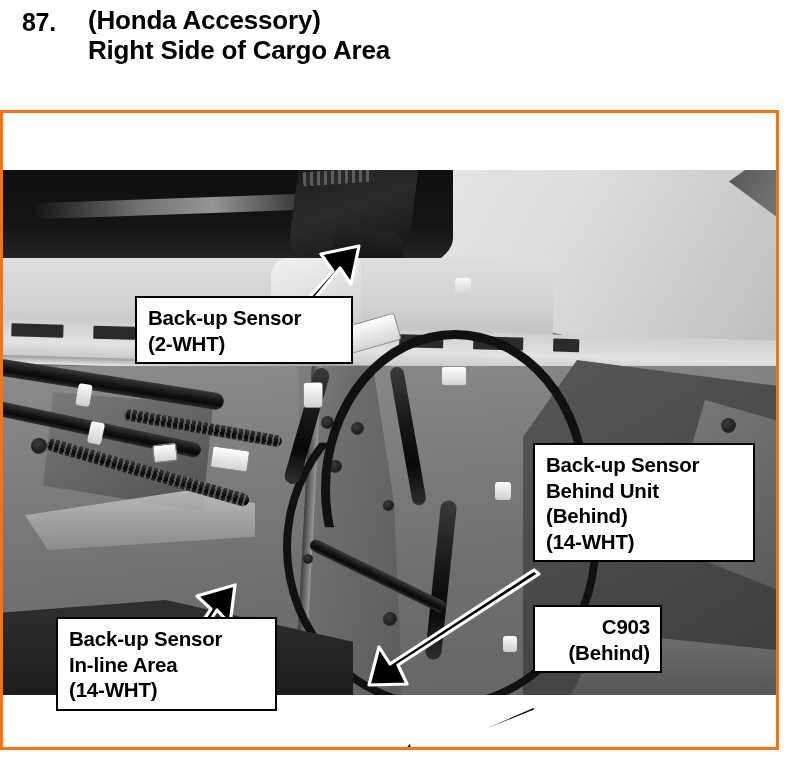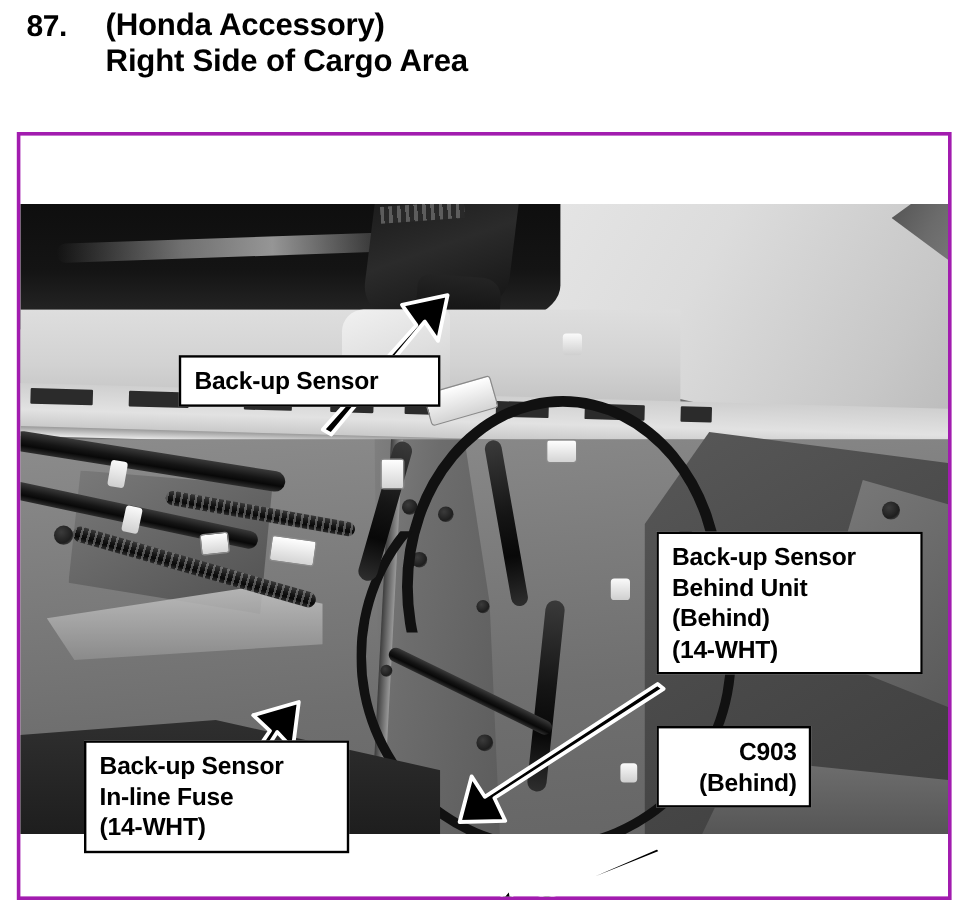--- a/index.html
+++ b/index.html
@@ -43,25 +43,25 @@
     font-weight: bold;
     color: #000;
     line-height: 30px;
     letter-spacing: -0.2px;
     white-space: nowrap;
   }
 
   
   #figure-frame {
     position: absolute;
-    left: 14px;
+    left: 0;
     top: 110px;
     width: 779px;
     height: 640px;
-    border: 3px solid #a21caf;
+    border: 3px solid #f97316;
     background: #ffffff;
     box-sizing: border-box;
     overflow: hidden;
   }
 
   
   #photo {
     position: absolute;
     left: 0px;
     top: 57px;
@@ -381,32 +381,33 @@
       <path d="M 158 570 L 208 496 L 194 483 L 232 472 L 227 511 L 214 497 L 165 574 Z" fill="#000" stroke="#fff" stroke-width="3.2" stroke-linejoin="round"></path>
     </g>
 
     <g>
       <path d="M 534 597 L 414 645 L 418 664 L 384 656 L 408 627 L 411 645 L 531 593 Z" fill="#000" stroke="#fff" stroke-width="3.2" stroke-linejoin="round"></path>
     </g>
   </svg>
 
   <div class="callout" id="callout-beeper" style="left:132px; top:183px; width:218px;">
     <div class="cl">Back-up Sensor</div>
+    <div class="cl">(2-WHT)</div>
   </div>
 
   <div class="callout" id="callout-control-unit" style="left:530px; top:330px; width:222px;">
     <div class="cl">Back-up Sensor</div>
     <div class="cl">Behind Unit</div>
     <div class="cl">(Behind)</div>
     <div class="cl">(14-WHT)</div>
   </div>
 
   <div class="callout" id="callout-in-line-fuse" style="left:53px; top:504px; width:221px;">
     <div class="cl">Back-up Sensor</div>
-    <div class="cl">In-line Fuse</div>
+    <div class="cl">In-line Area</div>
     <div class="cl">(14-WHT)</div>
   </div>
 
   <div class="callout" id="callout-c903" style="left:530px; top:492px; width:129px;text-align:right;">
     <div class="cl">C903</div>
     <div class="cl">(Behind)</div>
   </div>
 
 </div>
 

